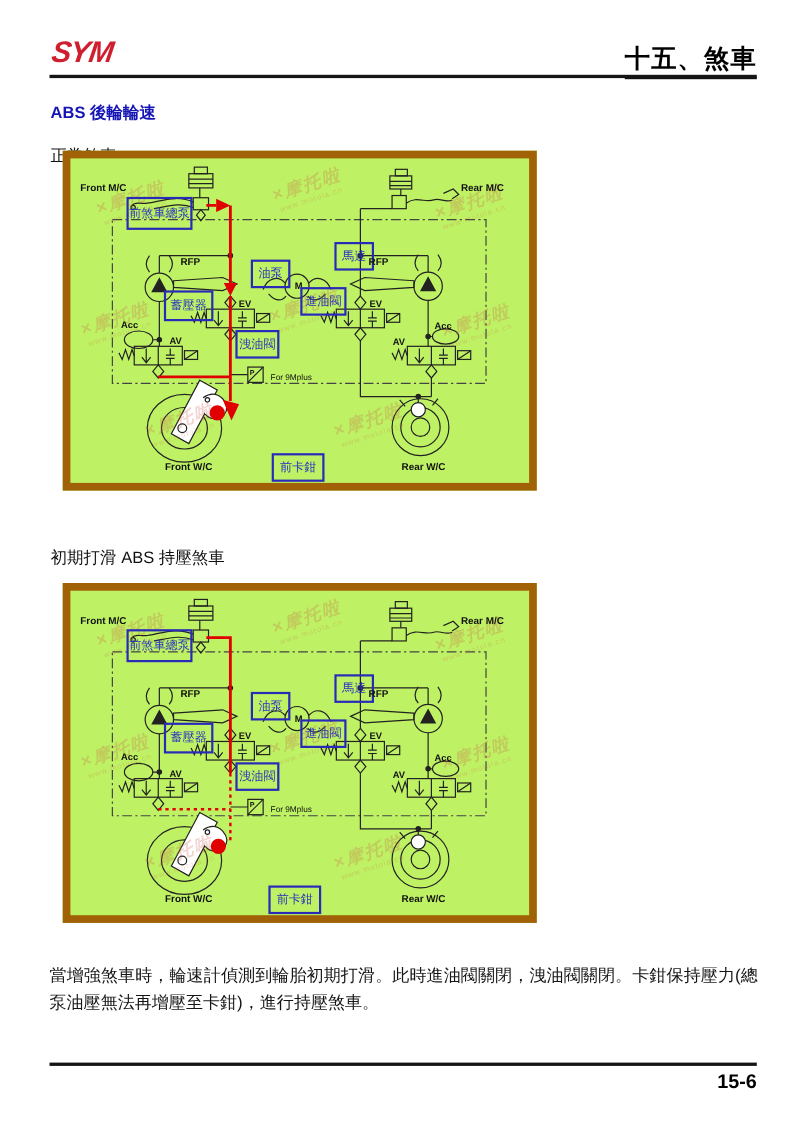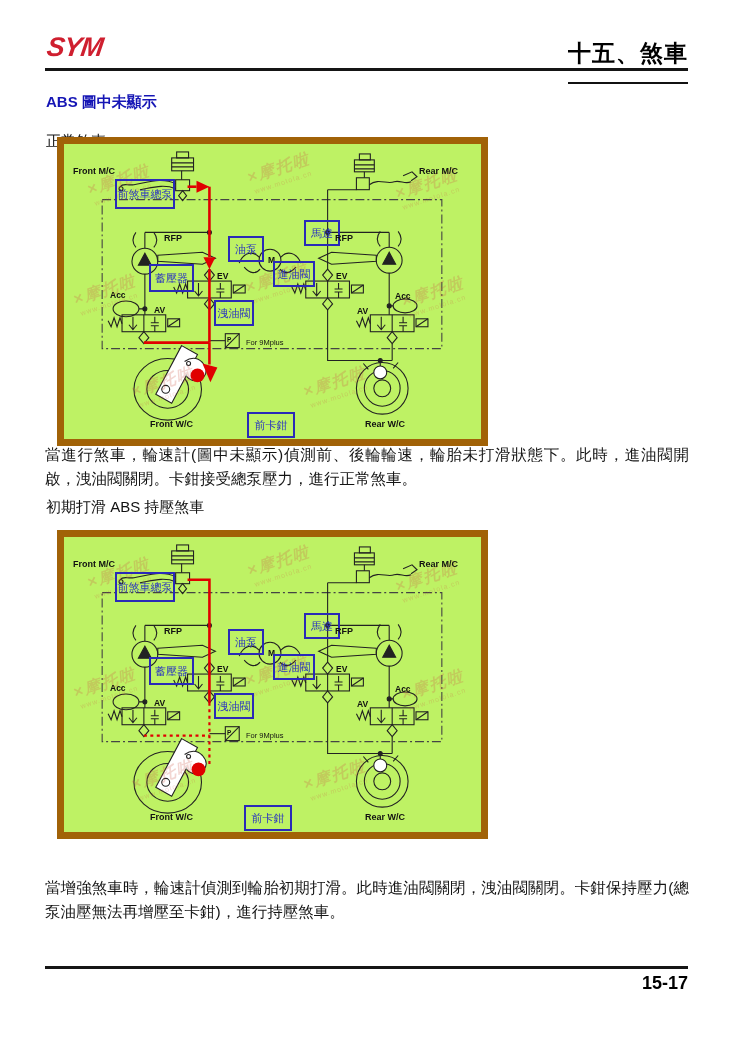--- a/index.html
+++ b/index.html
@@ -2,21 +2,21 @@
 <html><head>
 <meta charset="utf-8">
 <style>
   html,body{margin:0;padding:0;background:#fff;}
   .page{position:relative;width:731px;height:1040px;background:#fff;overflow:hidden;
         font-family:"Liberation Sans","DejaVu Sans",sans-serif;color:#111;}
   
   .logo{position:absolute;left:47px;top:32px;font-size:27px;font-weight:bold;font-style:italic;
         color:#cf1f2f;transform:skewX(-8deg);letter-spacing:-1px;}
   .chapter-title{position:absolute;right:43px;top:38px;font-size:23px;font-weight:bold;color:#000;
-        border-bottom:2px solid #111;padding-bottom:13px;letter-spacing:1px;}
+        border-bottom:2px solid #111;padding-bottom:1px;letter-spacing:1px;}
   .rule{position:absolute;left:45px;width:643px;height:3px;background:#151515;}
   .header-rule{top:68px;} .footer-rule{top:966px;}
   .abs-heading{position:absolute;left:46px;top:93px;font-size:15px;font-weight:bold;color:#1515b5;}
   .sub-heading{position:absolute;left:46px;font-size:15px;color:#111;}
   #sub1{top:132px;} #sub2{top:498px;}
   .para{position:absolute;left:45px;width:644px;font-size:15.5px;line-height:24px;color:#151515;
         text-align:justify;margin:0;}
   #para1{top:443px;} #para2{top:876px;}
   .page-number{position:absolute;right:43px;top:973px;font-size:18px;font-weight:bold;color:#000;}
   
@@ -37,21 +37,21 @@
 </style>
 </head>
 <body>
 
 <div class="page">
 
   <div class="logo">SYM</div>
   <div class="chapter-title">十五、煞車</div>
   <div class="rule header-rule"></div>
 
-  <div class="abs-heading">ABS 圖中未顯示</div>
+  <div class="abs-heading">ABS 後輪輪速</div>
   <div class="sub-heading" id="sub1">正常煞車</div>
 
   <div class="diagram" id="diagram1">
     <svg width="415" height="293" viewBox="0 0 417 295">
       <g id="base-art" stroke="#222" stroke-width="1.1" fill="none">
 
         <rect x="38" y="56" width="342" height="150" stroke="#444" stroke-dasharray="9 3 2 3"></rect>
 
         <rect x="113" y="8" width="12" height="6"></rect>
         <rect x="108" y="14" width="22" height="13"></rect>
@@ -214,21 +214,20 @@
     <div class="wm" style="left:52px;top:228px">
         <div class="wm-big"><span>×</span><span>摩托啦</span></div>
         <div class="wm-small">www.motola.cn</div>
       </div>
     <div class="wm" style="left:224px;top:228px">
         <div class="wm-big"><span>×</span><span>摩托啦</span></div>
         <div class="wm-small">www.motola.cn</div>
       </div>
   </div>
 
-  <p class="para" id="para1">當進行煞車，輪速計(圖中未顯示)偵測前、後輪輪速，輪胎未打滑狀態下。此時，進油閥開啟，洩油閥關閉。卡鉗接受總泵壓力，進行正常煞車。</p>
   <div class="sub-heading" id="sub2">初期打滑 ABS 持壓煞車</div>
 
   <div class="diagram" id="diagram2">
     <svg width="415" height="293" viewBox="0 0 417 295">
       <use href="#base-art"></use>
 
       <g stroke="#e00000" stroke-width="2.6" fill="none">
         <path d="M124,43 H146 V167"></path>
         <path d="M146,167 V230" stroke-width="2.2" stroke-dasharray="3 3.5"></path>
         <path d="M80,200 H146" stroke-width="2.2" stroke-dasharray="3 3.5"></path>
@@ -289,15 +288,15 @@
       </div>
     <div class="wm" style="left:224px;top:228px">
         <div class="wm-big"><span>×</span><span>摩托啦</span></div>
         <div class="wm-small">www.motola.cn</div>
       </div>
   </div>
 
   <p class="para" id="para2">當增強煞車時，輪速計偵測到輪胎初期打滑。此時進油閥關閉，洩油閥關閉。卡鉗保持壓力(總泵油壓無法再增壓至卡鉗)，進行持壓煞車。</p>
 
   <div class="rule footer-rule"></div>
-  <div class="page-number">15-17</div>
+  <div class="page-number">15-6</div>
 
 </div>
 
 </body></html>

